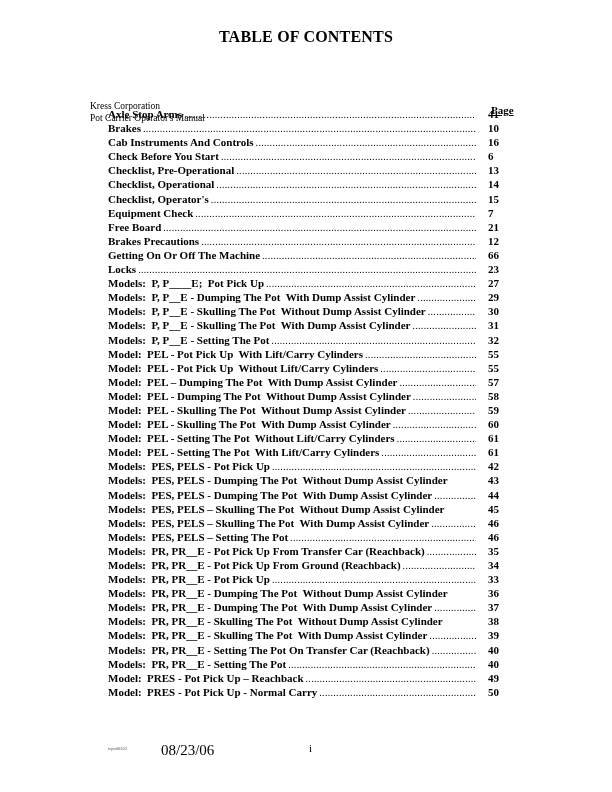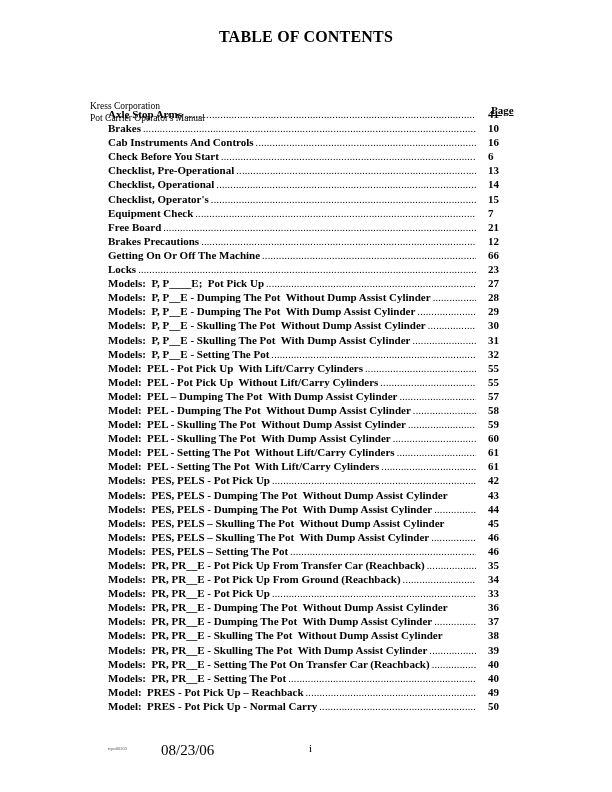--- a/index.html
+++ b/index.html
@@ -87,25 +87,20 @@
       <span class="label">Locks</span>
       <span class="leader"></span>
       <span class="num">23</span>
     </div>
     <div class="row">
       <span class="label">Models:  P, P____E;  Pot Pick Up</span>
       <span class="leader"></span>
       <span class="num">27</span>
     </div>
     <div class="row">
-      <span class="label">Models:  P, P__E - Dumping The Pot  Without Dump Assist Cylinder</span>
-      <span class="leader"></span>
-      <span class="num">28</span>
-    </div>
-    <div class="row">
       <span class="label">Models:  P, P__E - Dumping The Pot  With Dump Assist Cylinder</span>
       <span class="leader"></span>
       <span class="num">29</span>
     </div>
     <div class="row">
       <span class="label">Models:  P, P__E - Skulling The Pot  Without Dump Assist Cylinder</span>
       <span class="leader"></span>
       <span class="num">30</span>
     </div>
     <div class="row">

